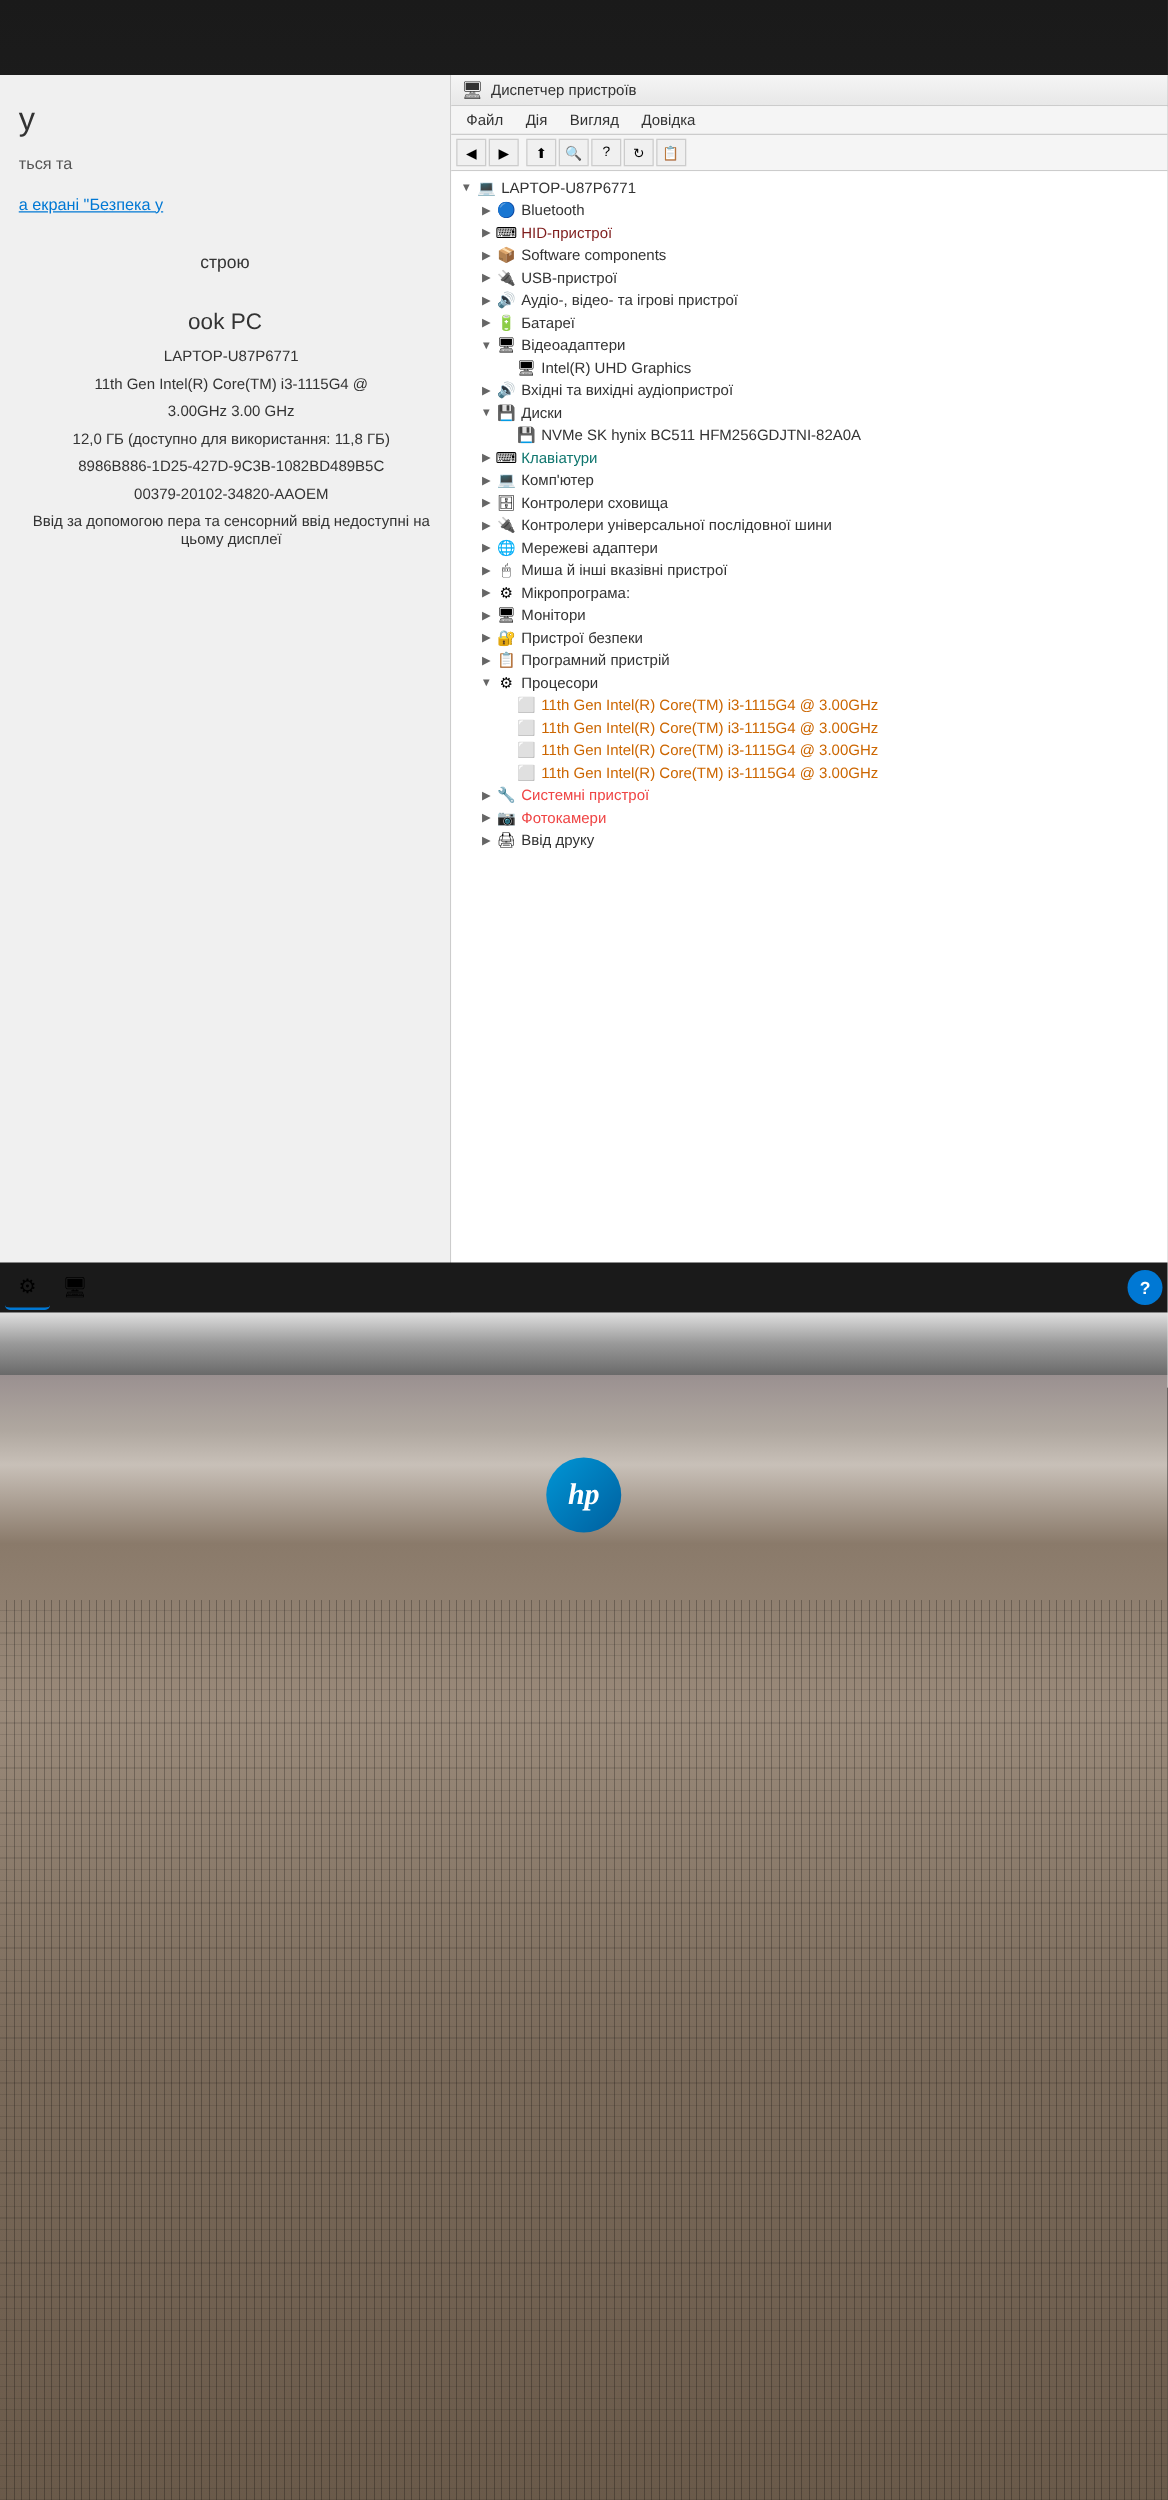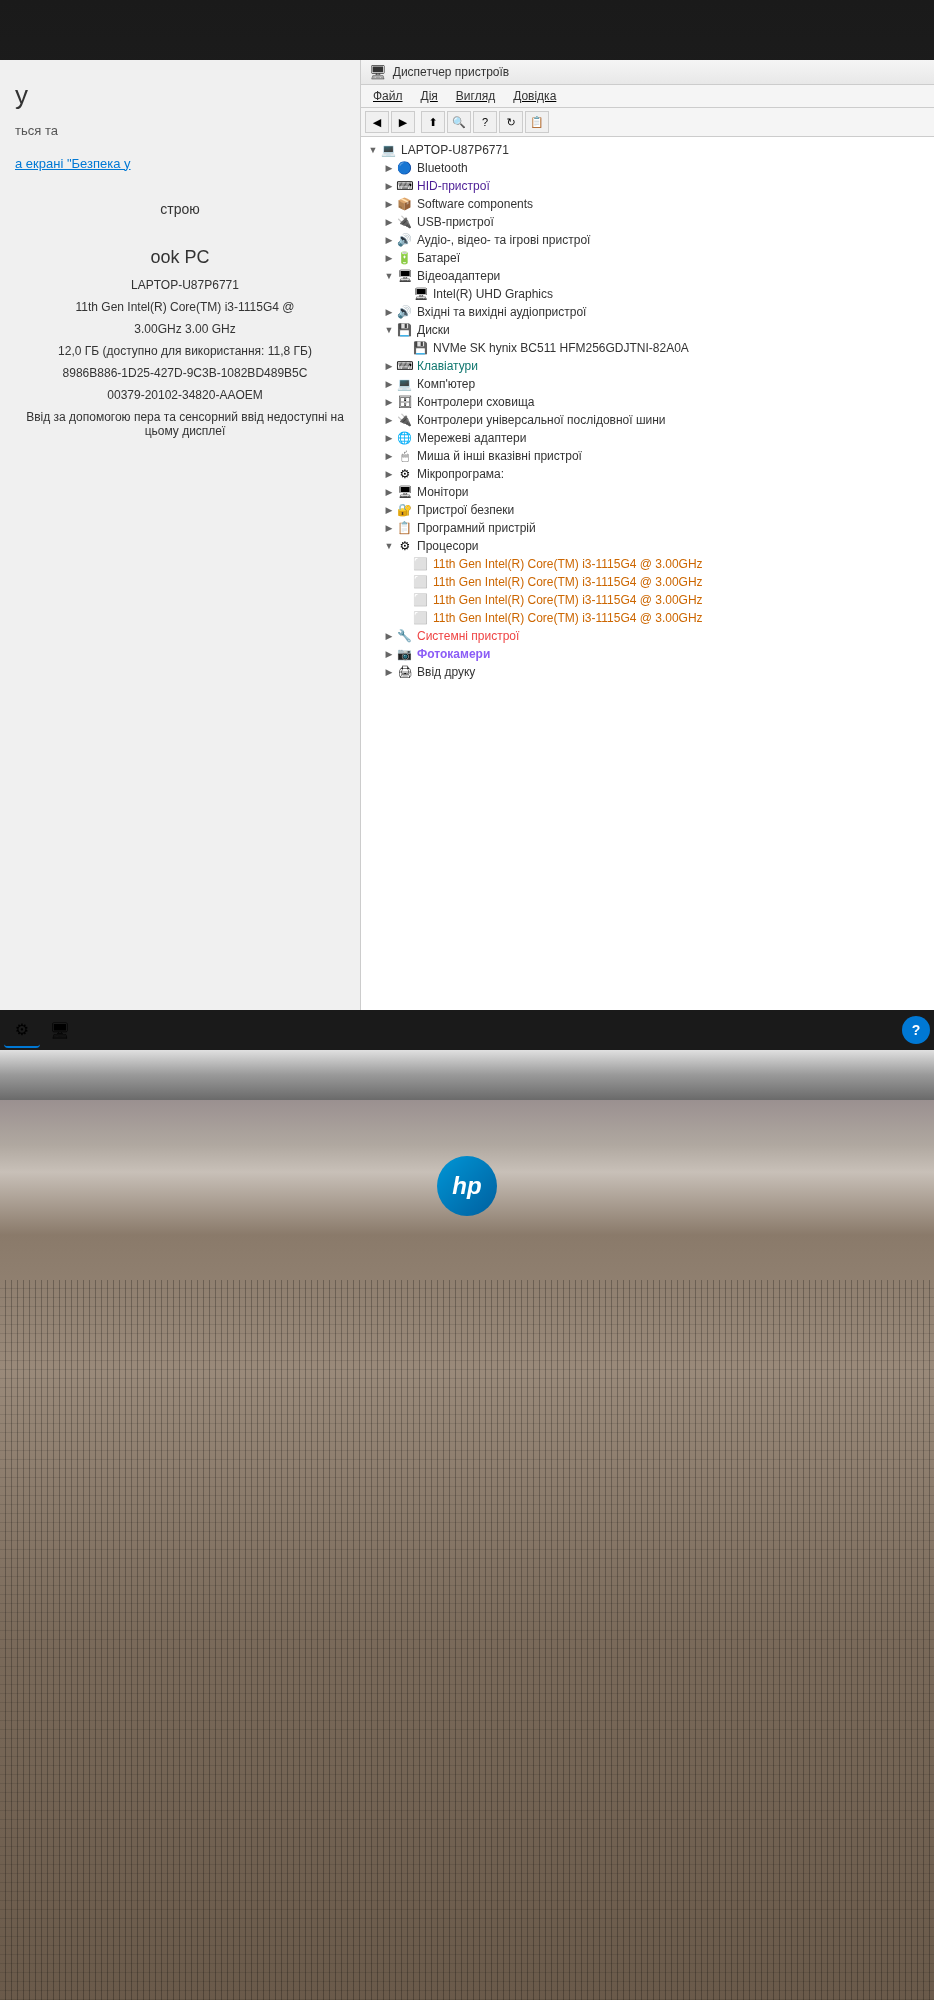--- a/index.html
+++ b/index.html
@@ -109,21 +109,20 @@
       margin-right: 6px;
       font-size: 14px;
     }
 
     .dm-menubar {
       background: #f5f5f5;
       border-bottom: 1px solid #ccc;
       padding: 2px 4px;
       display: flex;
       gap: 2px;
-      text-decoration: underline;
     }
 
     .dm-menu-item {
       font-size: 12px;
       color: #333;
       padding: 2px 8px;
       cursor: pointer;
     }
 
     .dm-toolbar {
@@ -356,21 +355,21 @@
         <div class="tree-item">
     <span style="display:inline-block; width:20px;"></span>
     <span class="tree-expander">▶</span>
     <span class="tree-icon">🔵</span>
     <span class="tree-label" style="color: #333;">Bluetooth</span>
   </div>
         <div class="tree-item">
     <span style="display:inline-block; width:20px;"></span>
     <span class="tree-expander">▶</span>
     <span class="tree-icon">⌨</span>
-    <span class="tree-label" style="color: #4c1d95;">HID-пристрої</span>
+    <span class="tree-label" style="color: #7f1d1d;">HID-пристрої</span>
   </div>
         <div class="tree-item">
     <span style="display:inline-block; width:20px;"></span>
     <span class="tree-expander">▶</span>
     <span class="tree-icon">📦</span>
     <span class="tree-label" style="color: #333;">Software components</span>
   </div>
         <div class="tree-item">
     <span style="display:inline-block; width:20px;"></span>
     <span class="tree-expander">▶</span>
@@ -512,21 +511,21 @@
         <div class="tree-item">
     <span style="display:inline-block; width:20px;"></span>
     <span class="tree-expander">▶</span>
     <span class="tree-icon">🔧</span>
     <span class="tree-label" style="color: #ef4444;">Системні пристрої</span>
   </div>
         <div class="tree-item">
     <span style="display:inline-block; width:20px;"></span>
     <span class="tree-expander">▶</span>
     <span class="tree-icon">📷</span>
-    <span class="tree-label" style="color: #8b5cf6; font-weight: bold;">Фотокамери</span>
+    <span class="tree-label" style="color: #ef4444;">Фотокамери</span>
   </div>
         <div class="tree-item">
     <span style="display:inline-block; width:20px;"></span>
     <span class="tree-expander">▶</span>
     <span class="tree-icon">🖨</span>
     <span class="tree-label" style="color: #333;">Ввід друку</span>
   </div>
       </div>
 
   </div>
@@ -537,18 +536,18 @@
   <div class="taskbar-btn">🖥</div>
   <div class="taskbar-right">
     <div class="taskbar-help-icon">?</div>
   </div>
 </div>
 
 <div class="bezel-bottom" style="top: 1050px;"></div>
 
 <div class="laptop-bottom">
 
-  <div class="hp-logo-area" style="position: absolute; top: 46px; left: 50%; transform: translateX(-50%);">
+  <div class="hp-logo-area" style="position: absolute; top: 56px; left: 50%; transform: translateX(-50%); font-family: Liberation Serif, serif;">
     <div class="hp-logo">hp</div>
   </div>
 
   <div class="speaker-grill" style="position: absolute; top: 180px; left: 0; width: 100%; height: 720px; background-image: repeating-linear-gradient(90deg, transparent 0px, transparent 5px, rgba(0,0,0,0.25) 5px, rgba(0,0,0,0.25) 6px), repeating-linear-gradient(180deg, transparent 0px, transparent 8px, rgba(0,0,0,0.1) 8px, rgba(0,0,0,0.1) 9px);"></div>
 </div>
 
 </body></html>

